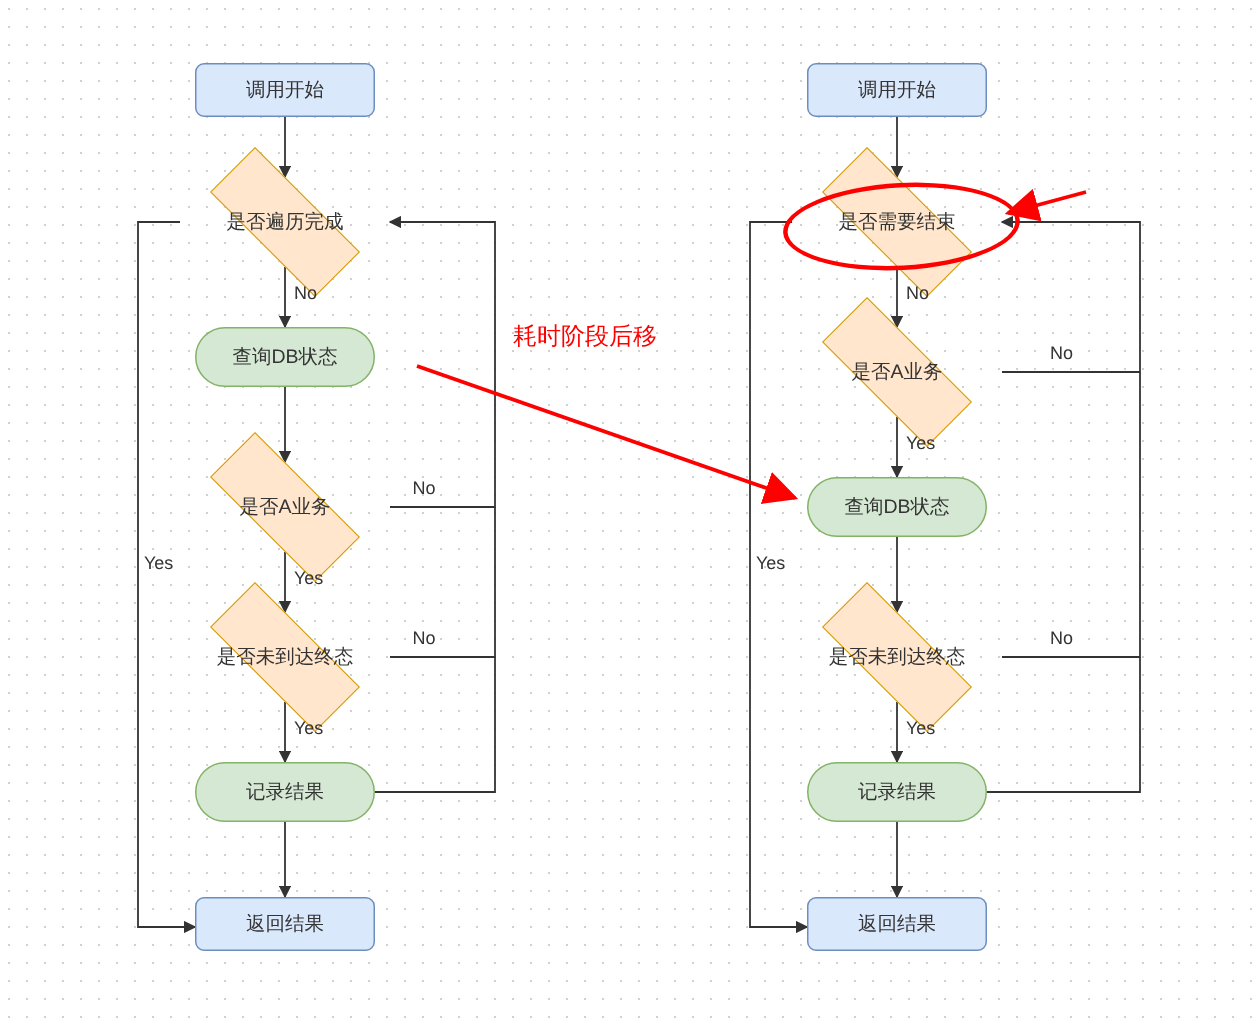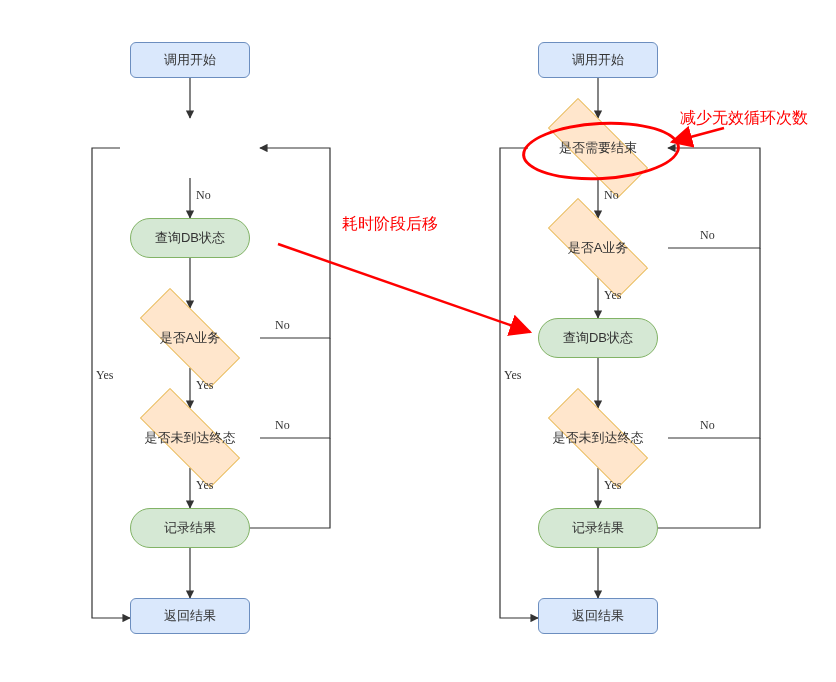--- a/index.html
+++ b/index.html
@@ -52,21 +52,20 @@
     position: relative;
     z-index: 2;
     text-align:center;
     padding: 0 4px;
   }
   .edge-label {
     position:absolute;
     font-size:12px;
     color:#333;
     background: rgba(255,255,255,0);
-    font-family: Liberation Serif, serif;
   }
   .annot {
     position:absolute;
     font-size:16px;
     color:#ff0000;
     font-weight:500;
   }
   .red-ellipse {
     position:absolute;
     border: 3px solid #ff0000;
@@ -131,20 +130,24 @@
 
   <line x1="278" y1="244" x2="530" y2="332" stroke="#ff0000" stroke-width="2.5" marker-end="url(#arrowRed)"></line>
 
   <line x1="724" y1="128" x2="672" y2="142" stroke="#ff0000" stroke-width="2.5" marker-end="url(#arrowRed)"></line>
 </svg>
 
 <div class="node rect-start" style="left:130px; top:42px; width:120px; height:36px;">
   <span>调用开始</span>
 </div>
 
+<div class="node diamond" style="left:120px; top:118px; width:140px; height:60px;">
+  <div class="d-shape"></div>
+  <span class="lbl">是否遍历完成</span>
+</div>
 
 <div class="node rect-proc" style="left:130px; top:218px; width:120px; height:40px;">
   <span>查询DB状态</span>
 </div>
 
 <div class="node diamond" style="left:120px; top:308px; width:140px; height:60px;">
   <div class="d-shape"></div>
   <span class="lbl">是否A业务</span>
 </div>
 
@@ -201,17 +204,16 @@
 
 <div class="edge-label" style="left:604px; top:188px;">No</div>
 <div class="edge-label" style="left:504px; top:368px;">Yes</div>
 <div class="edge-label" style="left:700px; top:228px;">No</div>
 <div class="edge-label" style="left:604px; top:288px;">Yes</div>
 <div class="edge-label" style="left:700px; top:418px;">No</div>
 <div class="edge-label" style="left:604px; top:478px;">Yes</div>
 
 <div class="red-ellipse" style="left:522px; top:122px; width:152px; height:52px; transform:rotate(-3deg);"></div>
 
-<div class="annot" style="left:680px; top:108px;">减少无效循环次数</div>
 
 <div class="annot" style="left:342px; top:214px;">耗时阶段后移</div>
 
 </div>
 
 </body></html>

